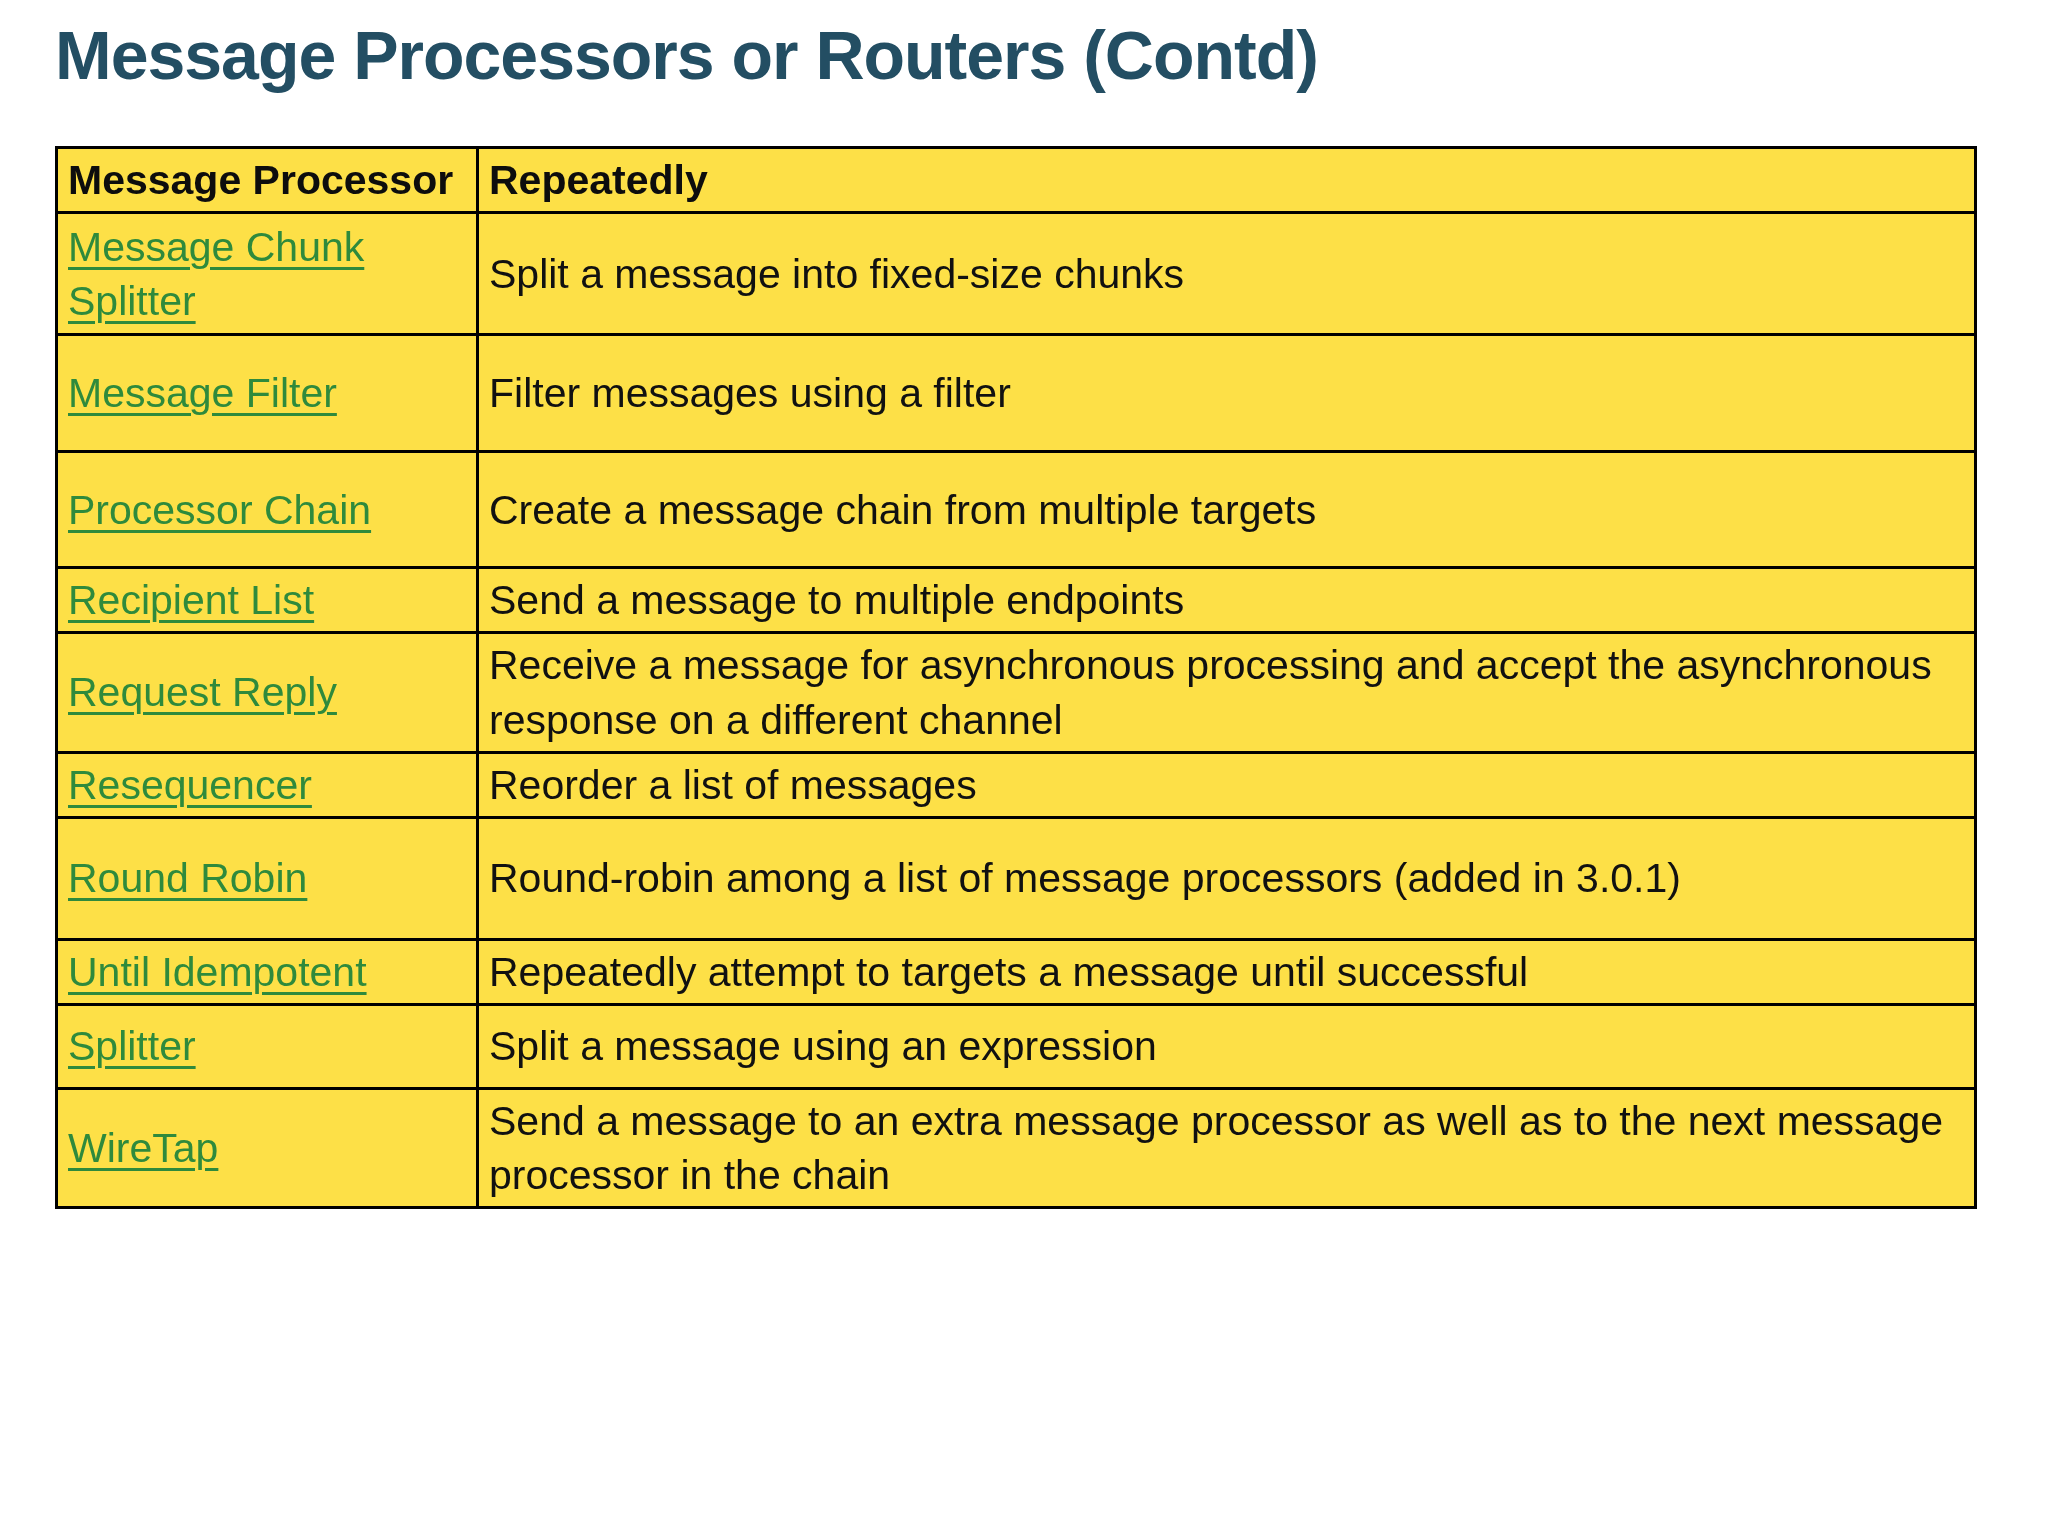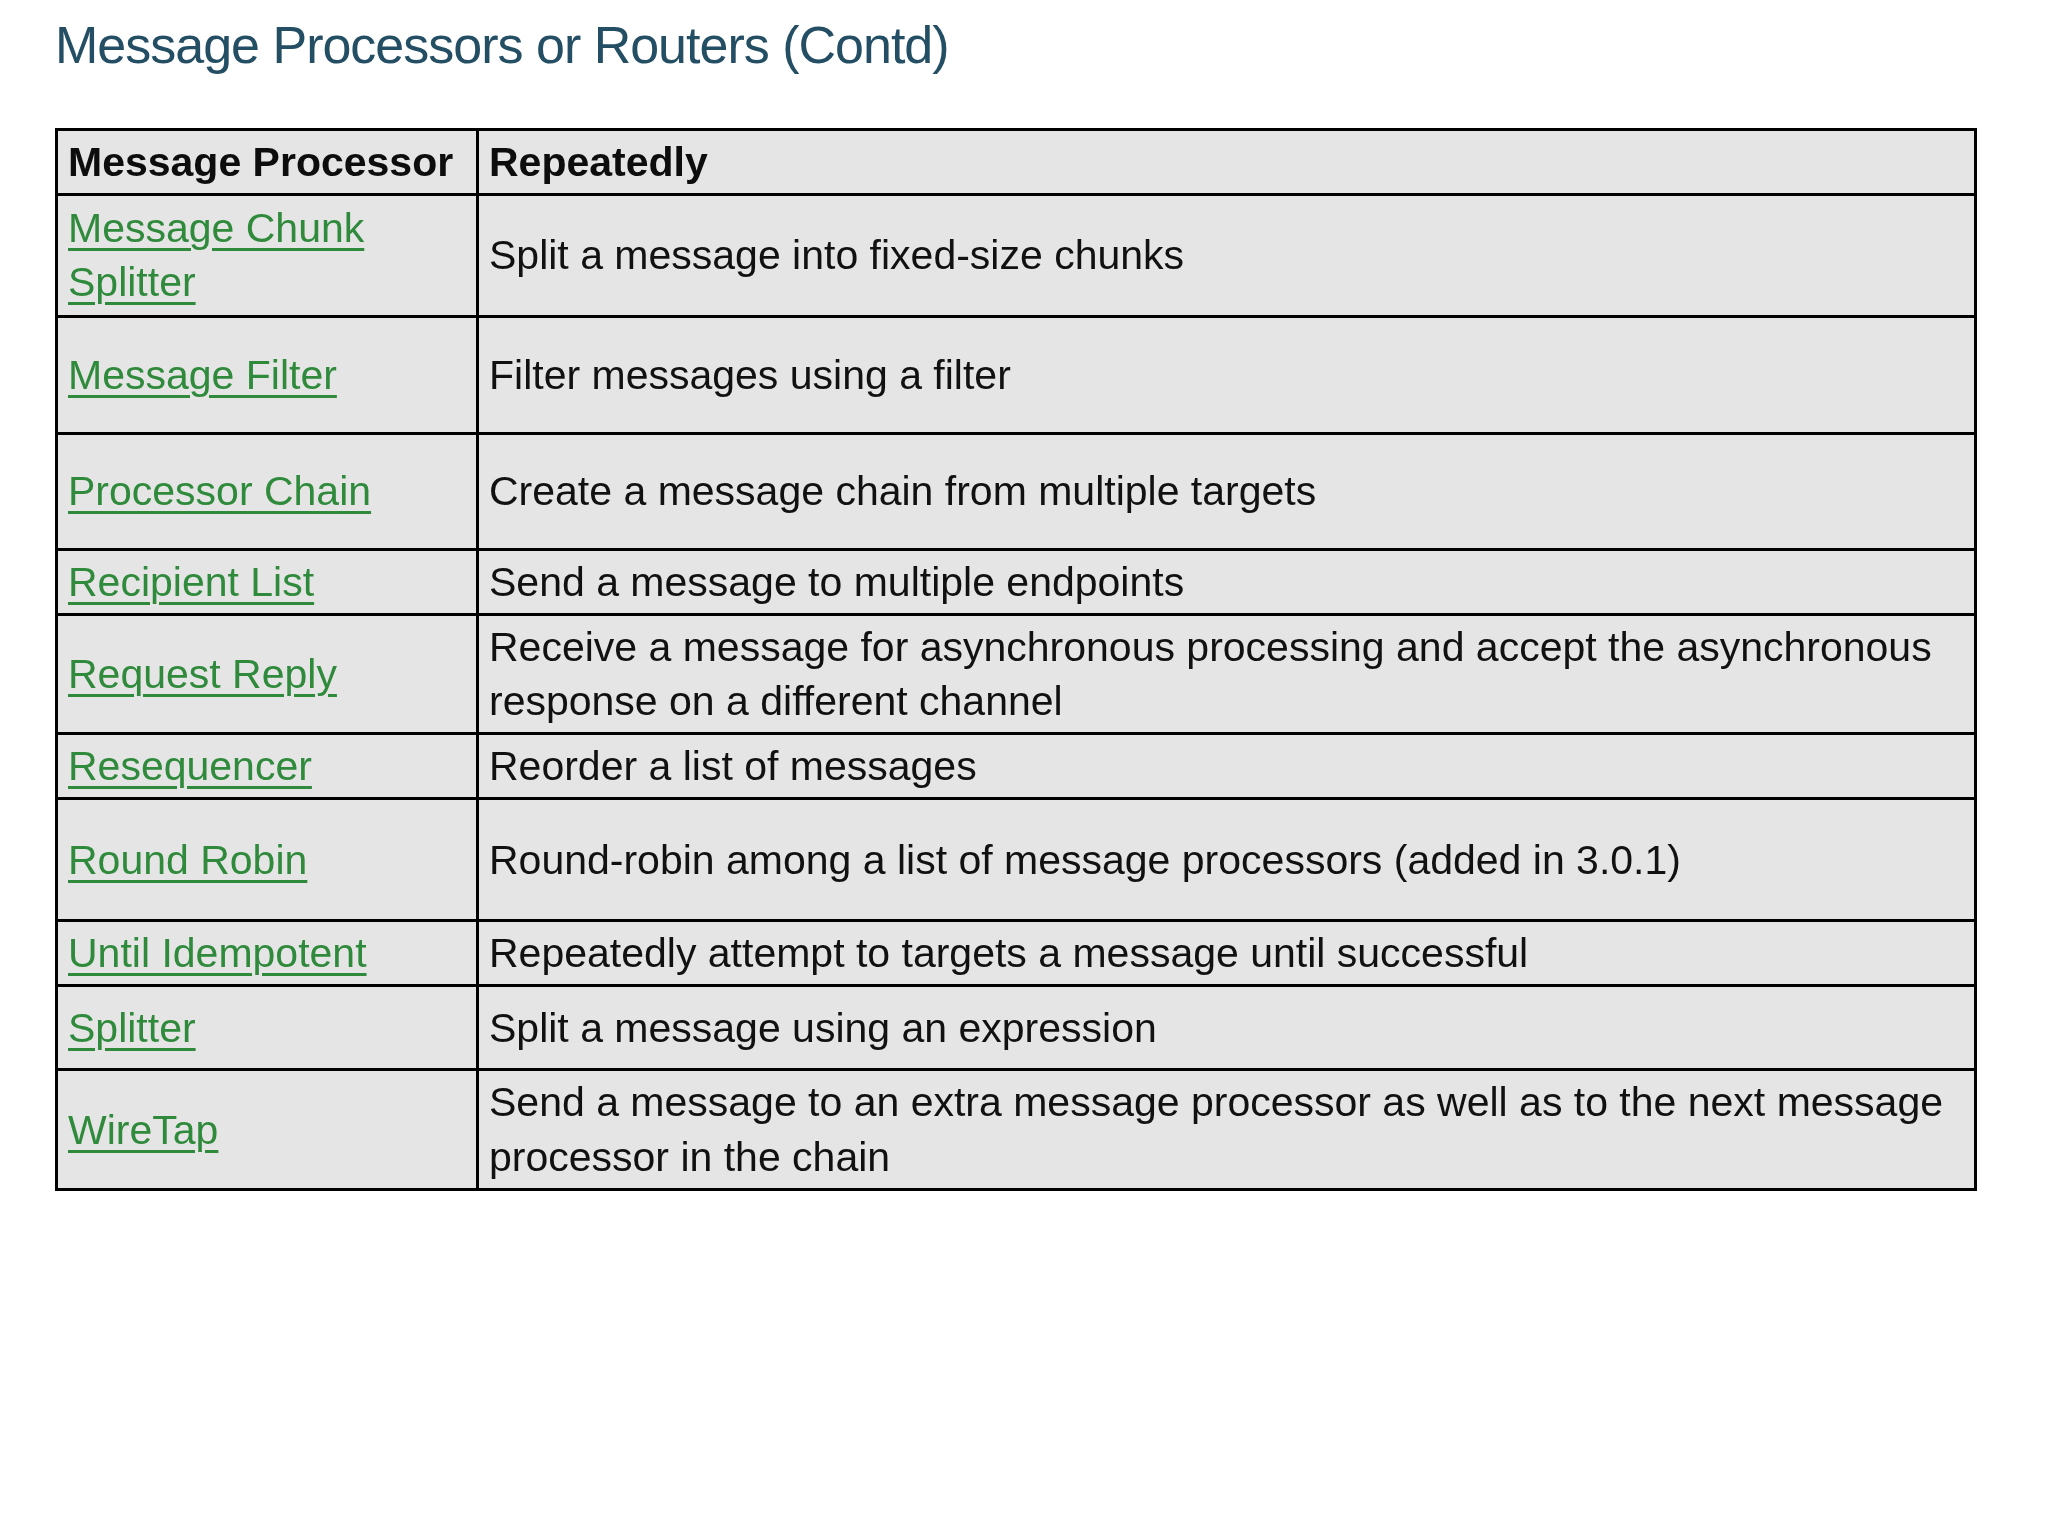--- a/index.html
+++ b/index.html
@@ -12,32 +12,32 @@
     font-family: "Liberation Sans", sans-serif;
   }
   .slide {
     position: relative;
     width: 2048px;
     height: 1536px;
     background: #ffffff;
   }
   .title {
     margin: 16px 0 0 55px;
-    font-size: 52px;
-    font-weight: 400;
+    font-size: 68px;
+    font-weight: 700;
     letter-spacing: -1px;
     color: #234e63;
     line-height: 1.15;
   }
   table.mp-table {
     margin: 52px 0 0 55px;
     width: 1922px;
     table-layout: fixed;
     border-collapse: collapse;
-    background: #e5e5e5;
+    background: #fde047;
   }
   table.mp-table col.c1 { width: 421px; }
   table.mp-table th,
   table.mp-table td {
     border: 3px solid #000000;
     padding: 4px 10px;
     font-size: 41px;
     line-height: 1.32;
     vertical-align: middle;
     color: #111111;

